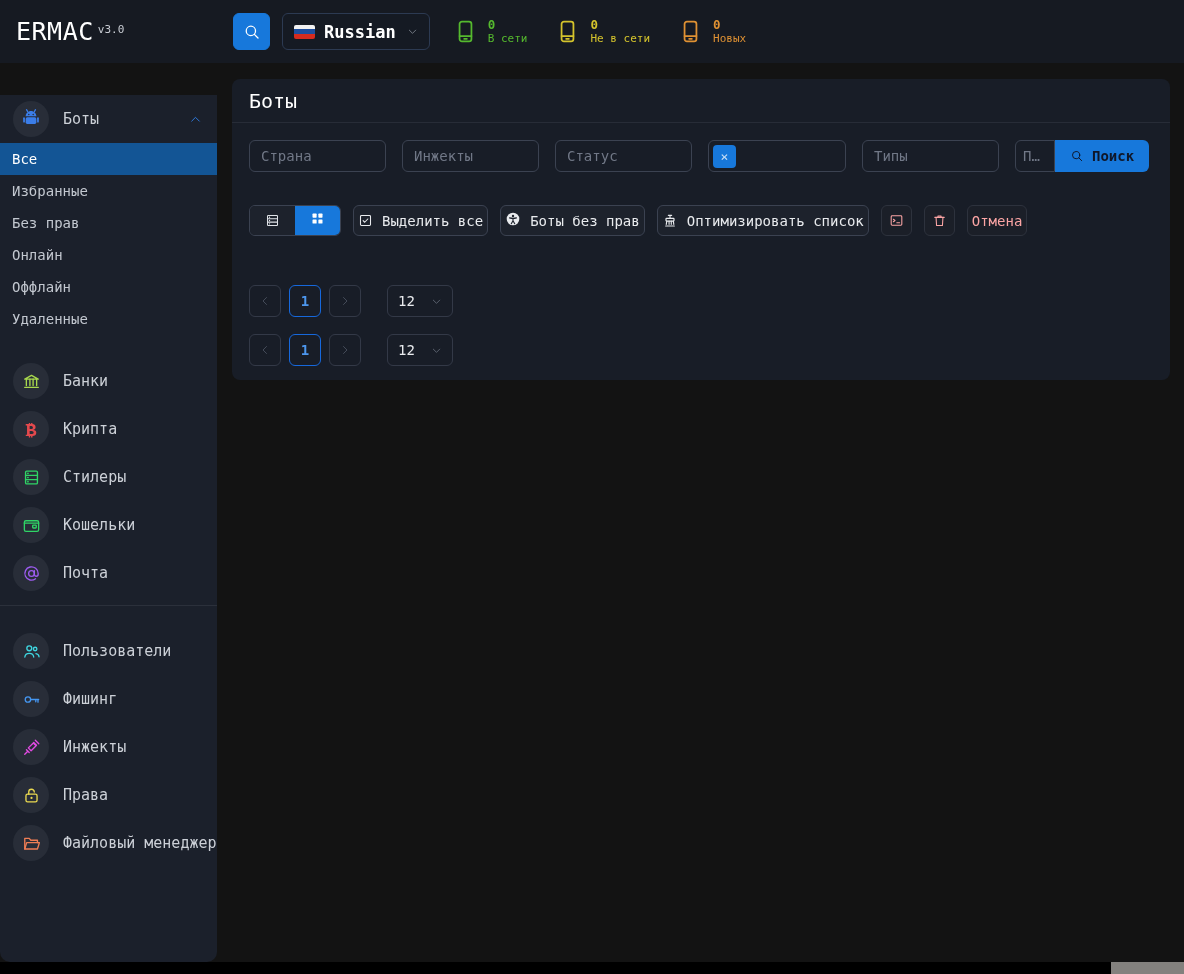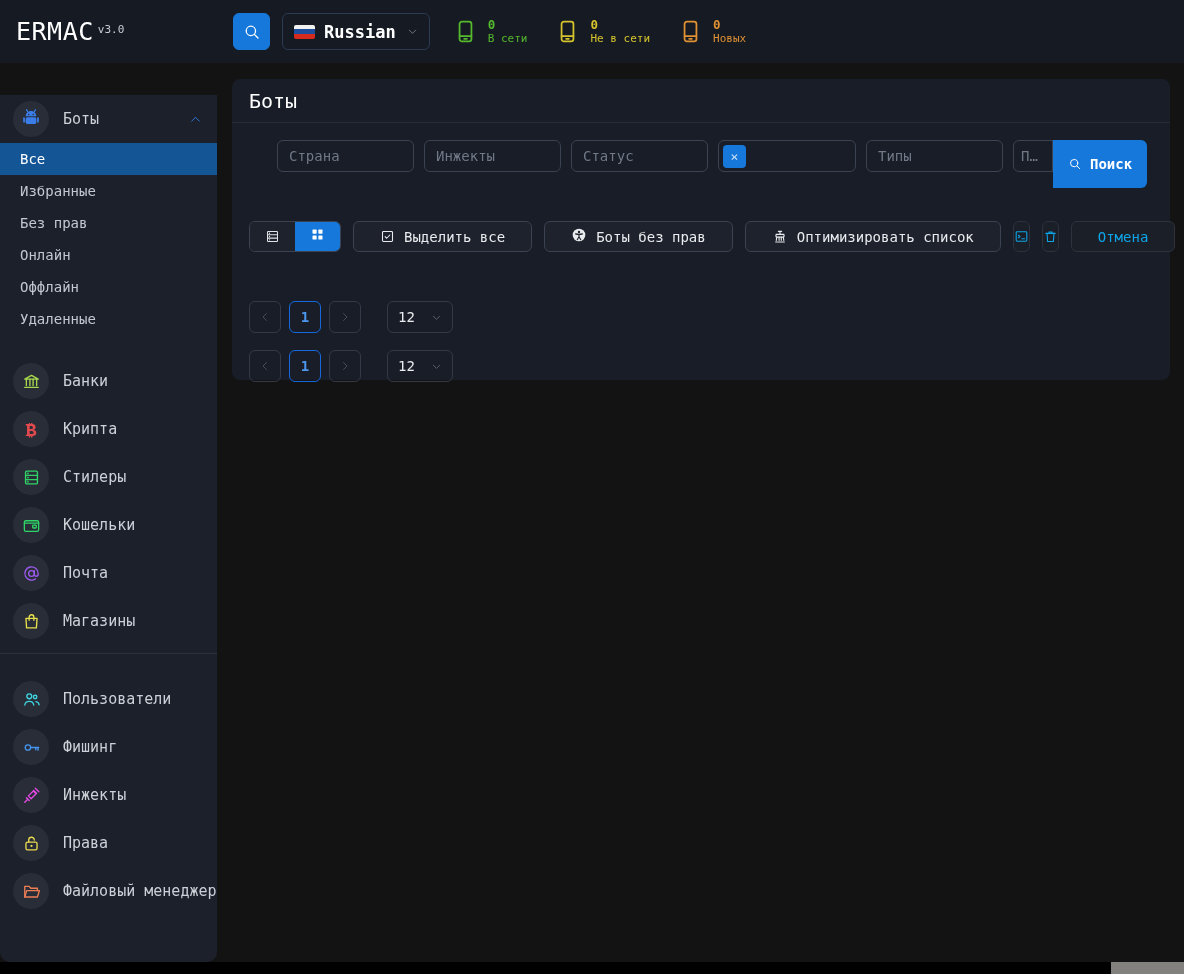--- a/index.html
+++ b/index.html
@@ -29,47 +29,47 @@
   .stat-col { display:flex; flex-direction:column; line-height:1.2; }
   .stat-value { font-size:12.5px; font-weight:700; }
   .stat-label { font-size:11px;text-align:center; }
 
   
   .sidebar { position:absolute; left:0; top:95px; width:217px; height:867px; background:#1b202b; border-radius:0 0 10px 10px; overflow:hidden; }
   .icon-circle { width:36px; height:36px; border-radius:50%; background:#282d38; display:flex; align-items:center; justify-content:center; flex:none; }
   .side-head { height:48px; display:flex; align-items:center; padding:0 15px 0 13px; cursor:pointer; }
   .side-head .lbl { margin-left:14px; color:#ccd0d7; font-size:15px; flex:1; }
   .chev-up { color:#2f7fe8; }
-  .submenu-item { height:32px; display:flex; align-items:center; padding-left:20px; color:#c3c8d0; font-size:14px; cursor:pointer; }
+  .submenu-item { height:32px; display:flex; align-items:center; padding-left:12px; color:#c3c8d0; font-size:14px; cursor:pointer; }
   .submenu-item.active { background:#135595; color:#fff; }
   .section { margin-top:22px; }
   .section.second { margin-top:21px; }
   .nav-item { height:48px; display:flex; align-items:center; padding:0 13px; cursor:pointer; }
   .nav-item .lbl { margin-left:14px; color:#ccd0d7; font-size:15px; white-space:nowrap; }
   .divider { border-top:1px solid #2b303b; margin-top:8px; }
 
   
   .card { position:absolute; left:232px; top:79px; width:938px; height:301px; background:#181d27; border-radius:8px; }
   .card-title { height:44px; line-height:44px; padding:0 17px; color:#fff; font-size:20px; border-bottom:1px solid #272c37; }
-  .filters { display:flex; gap:10px; padding:17px 17px 0;margin-left:28px; }
+  .filters { display:flex; gap:16px; padding:17px 17px 0; }
   .f-input { height:32px; background:transparent; border:1px solid #3b4251; border-radius:6px; padding:0 11px; color:#e9ebee; font-size:14px; font-family:inherit; width:137px; outline:none; }
   .f-input::placeholder { color:#717887; }
   .tag-input { width:138px; height:32px; border:1px solid #3b4251; border-radius:6px; display:flex; align-items:center; padding:0 4px; cursor:text; }
   .tag-chip { width:23px; height:23px; background:#1778db; border-radius:4px; color:#cfe3f7; display:flex; align-items:center; justify-content:center; font-size:13px; cursor:pointer; }
   .search-group { display:flex; }
   .f-input.small { width:40px; border-radius:6px 0 0 6px; padding:0 7px; }
-  .btn-search { height:48px; padding:0 15px; background:#1778db; border:none; border-radius:0 6px 6px 0; color:#ffffff; font-size:14px; font-weight:700; display:flex; align-items:center; gap:8px; font-family:inherit; cursor:pointer; }
+  .btn-search { height:32px; padding:0 15px; background:#1778db; border:none; border-radius:0 6px 6px 0; color:#0f172a; font-size:14px; font-weight:700; display:flex; align-items:center; gap:8px; font-family:inherit; cursor:pointer; }
 
   .toolbar { display:flex; gap:12px; padding:0 17px; margin-top:33px; align-items:center; }
   .seg-group { display:flex; height:31px; border:1px solid #3b4251; border-radius:6px; overflow:hidden; flex:none; }
   .seg { width:45px; display:flex; align-items:center; justify-content:center; color:#dfe2e7; background:#1d222c; cursor:pointer; }
   .seg.active { background:#1778db; color:#fff; }
-  .tb-btn { height:31px; padding:0 26px; background:#1d222c; border:1px solid #3b4251; border-radius:6px; color:#e9ebee; font-size:14px; display:flex; align-items:center; gap:9px; font-family:inherit; cursor:pointer; white-space:nowrap;justify-content:flex-end; }
+  .tb-btn { height:31px; padding:0 4px; background:#1d222c; border:1px solid #3b4251; border-radius:6px; color:#e9ebee; font-size:14px; display:flex; align-items:center; gap:9px; font-family:inherit; cursor:pointer; white-space:nowrap;justify-content:flex-end; }
   .tb-btn.icon-only { width:31px; padding:0; justify-content:center; }
-  .tb-btn.disabled { background:#1b1f28; border-color:#2d323d; color:#0ea5e9; cursor:default; }
+  .tb-btn.disabled { background:#1b1f28; border-color:#2d323d; color:#fca5a5; cursor:default; }
 
   .pager { display:flex; align-items:center; padding:0 17px; }
   .pager.first { margin-top:49px; }
   .pager.second { margin-top:17px; }
   .pg-btn { width:32px; height:32px; border:1px solid #333947; border-radius:6px; background:transparent; color:#4d5462; display:flex; align-items:center; justify-content:center; margin-right:8px; cursor:pointer; }
   .pg-page { width:32px; height:32px; border:1px solid #1668dc; border-radius:6px; color:#4d97ee; display:flex; align-items:center; justify-content:center; font-size:14px; font-weight:700; margin-right:8px; background:transparent; cursor:pointer; }
   .pg-next { margin-right:26px; }
   .pg-select { width:66px; height:32px; border:1px solid #333947; border-radius:6px; display:flex; align-items:center; justify-content:space-between; padding:0 10px; color:#e9ebee; font-size:14px; cursor:pointer; }
   .pg-select .chev { color:#6b7280; }
 
@@ -240,31 +240,20 @@
       <span class="icon-circle">
           <span style="color: rgb(157, 92, 240);">
         <svg class="ic" width="19" height="19" viewBox="0 0 24 24">
               <circle cx="12" cy="12" r="3.6"></circle>
               <path d="M15.6 8.4v4.7a2.4 2.4 0 0 0 4.8 0V12a8.4 8.4 0 1 0-3.3 6.7"></path>
             </svg>
       </span>
         </span>
       <span class="lbl">Почта</span>
     </div>
-    <div class="nav-item">
-      <span class="icon-circle">
-          <span style="color: rgb(232, 224, 74);">
-        <svg class="ic" width="19" height="19" viewBox="0 0 24 24">
-              <path d="M5 8h14l-.8 12H5.8z"></path>
-              <path d="M9 10.5V6.5a3 3 0 0 1 6 0v4"></path>
-            </svg>
-      </span>
-        </span>
-      <span class="lbl">Магазины</span>
-    </div>
   </nav>
 
   <div class="divider"></div>
 
   <nav class="section second">
     <div class="nav-item">
       <span class="icon-circle">
           <span style="color: rgb(63, 214, 224);">
         <svg class="ic" width="19" height="19" viewBox="0 0 24 24">
               <circle cx="9.2" cy="8" r="3.1"></circle>

